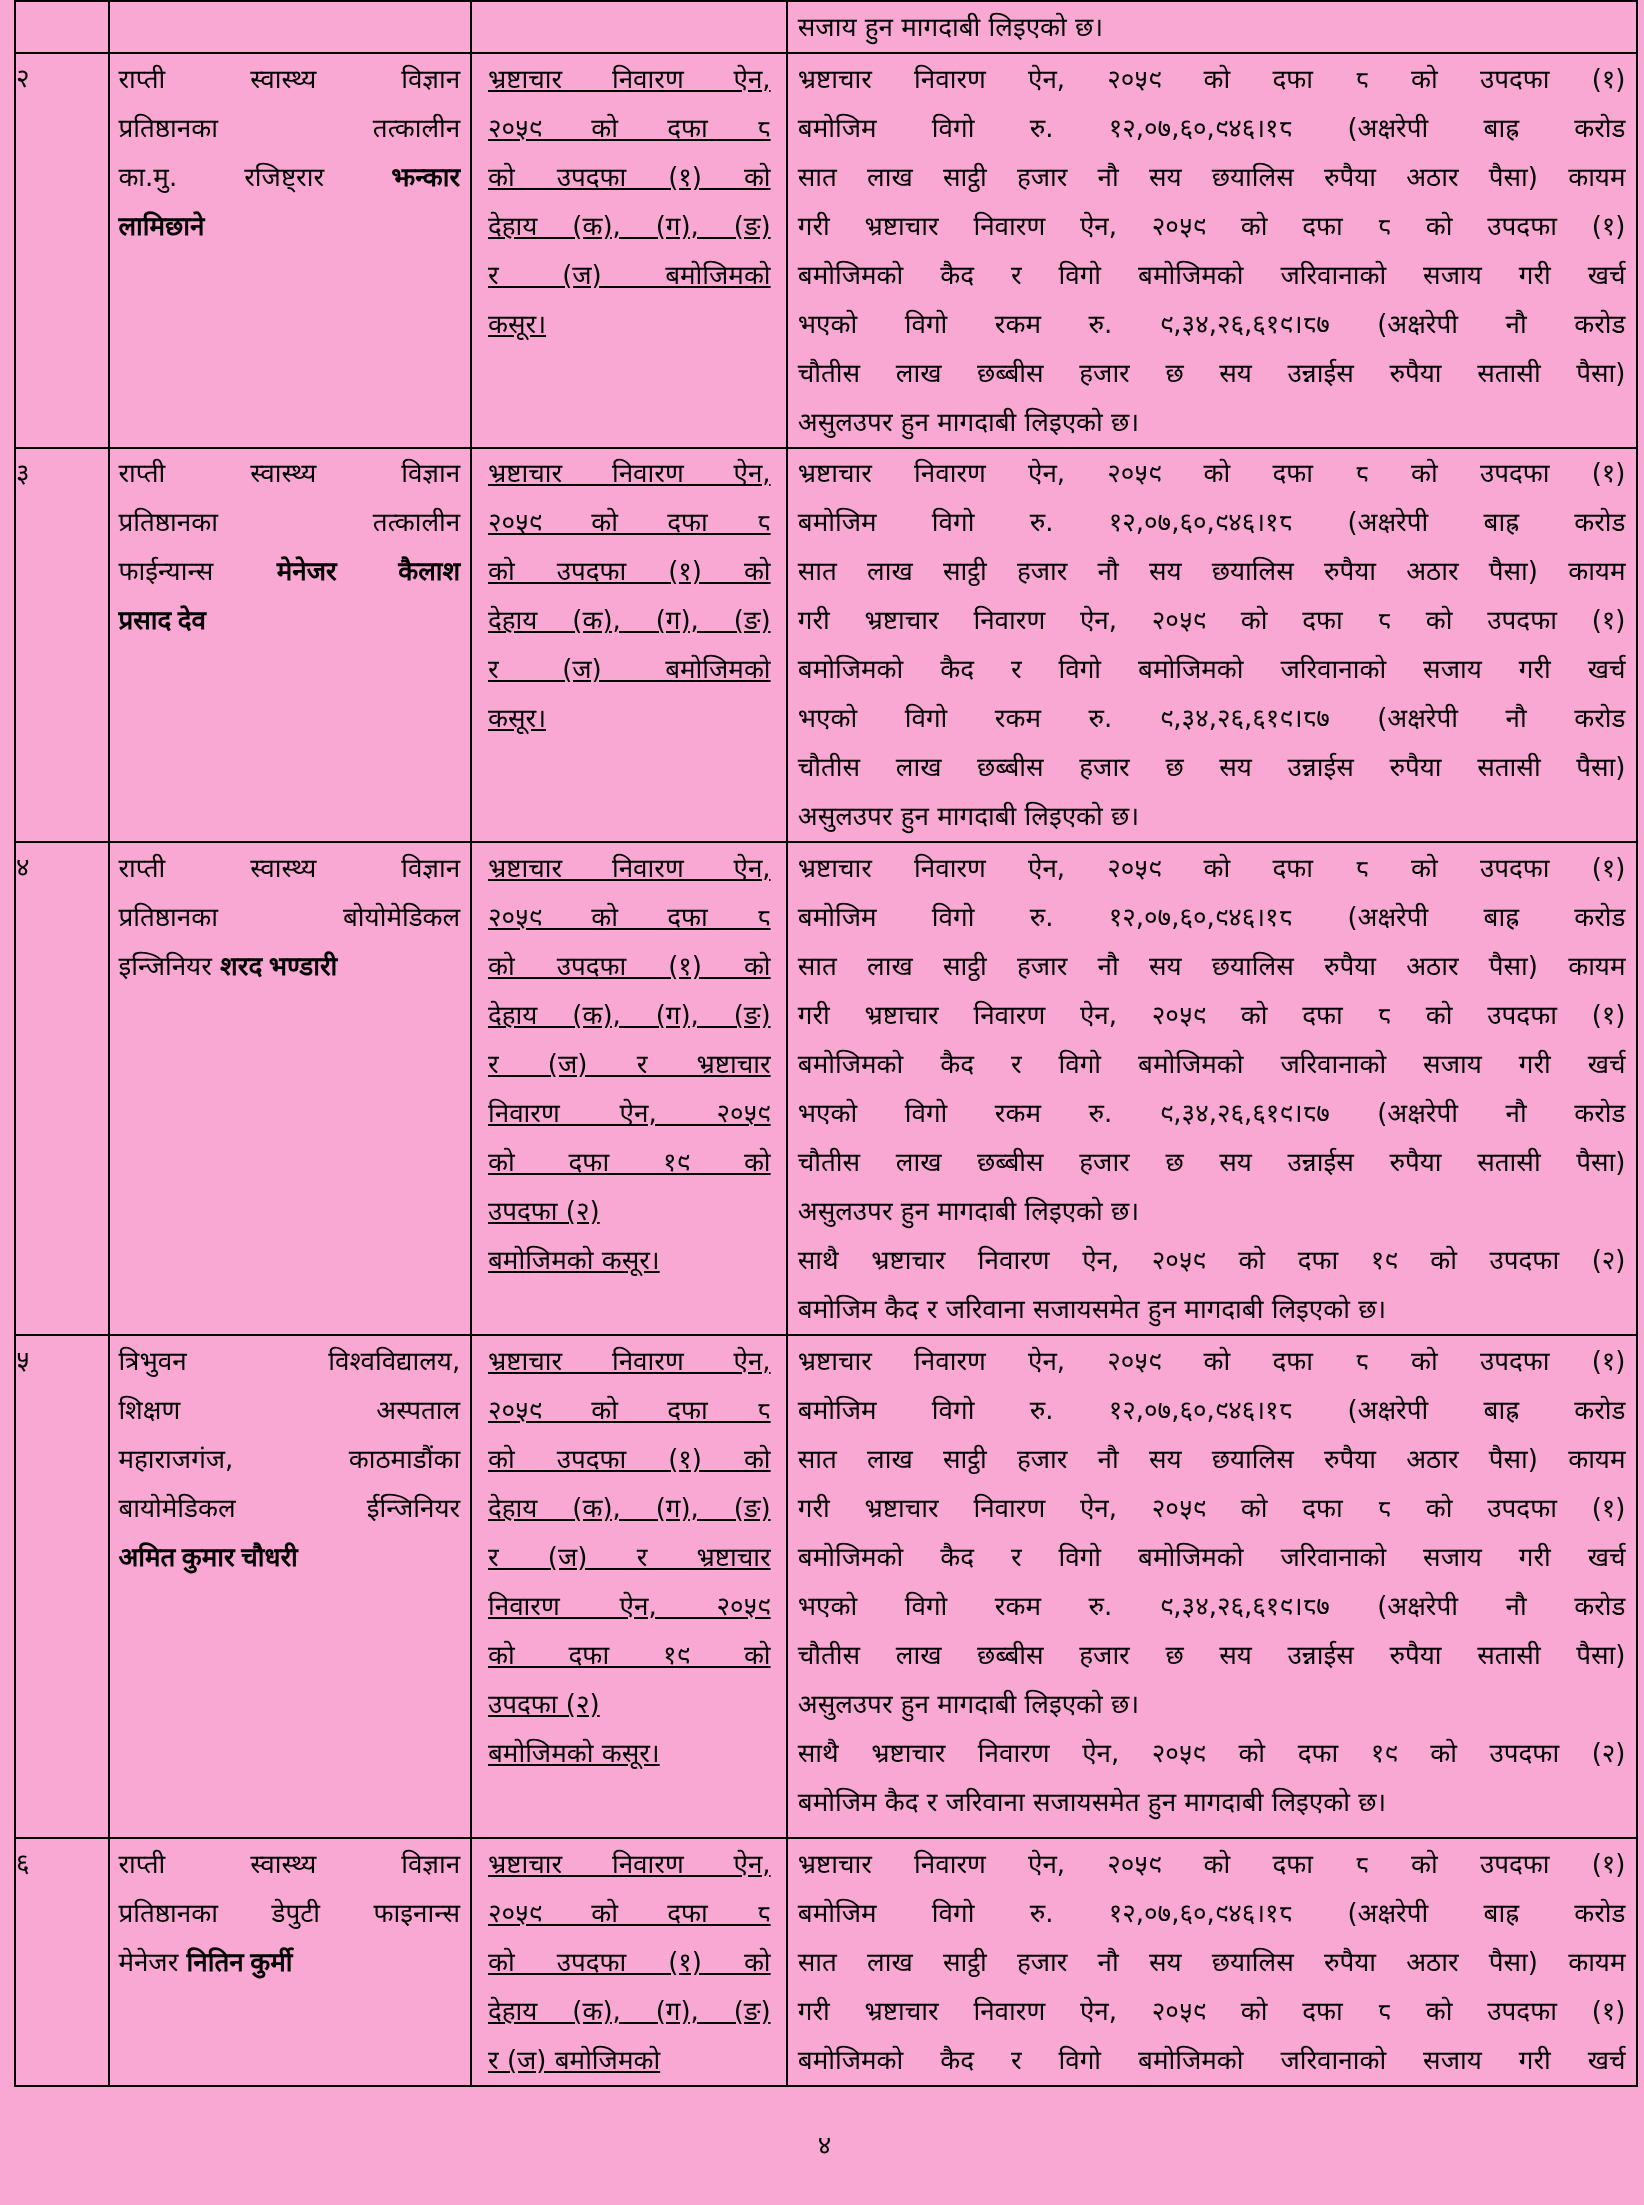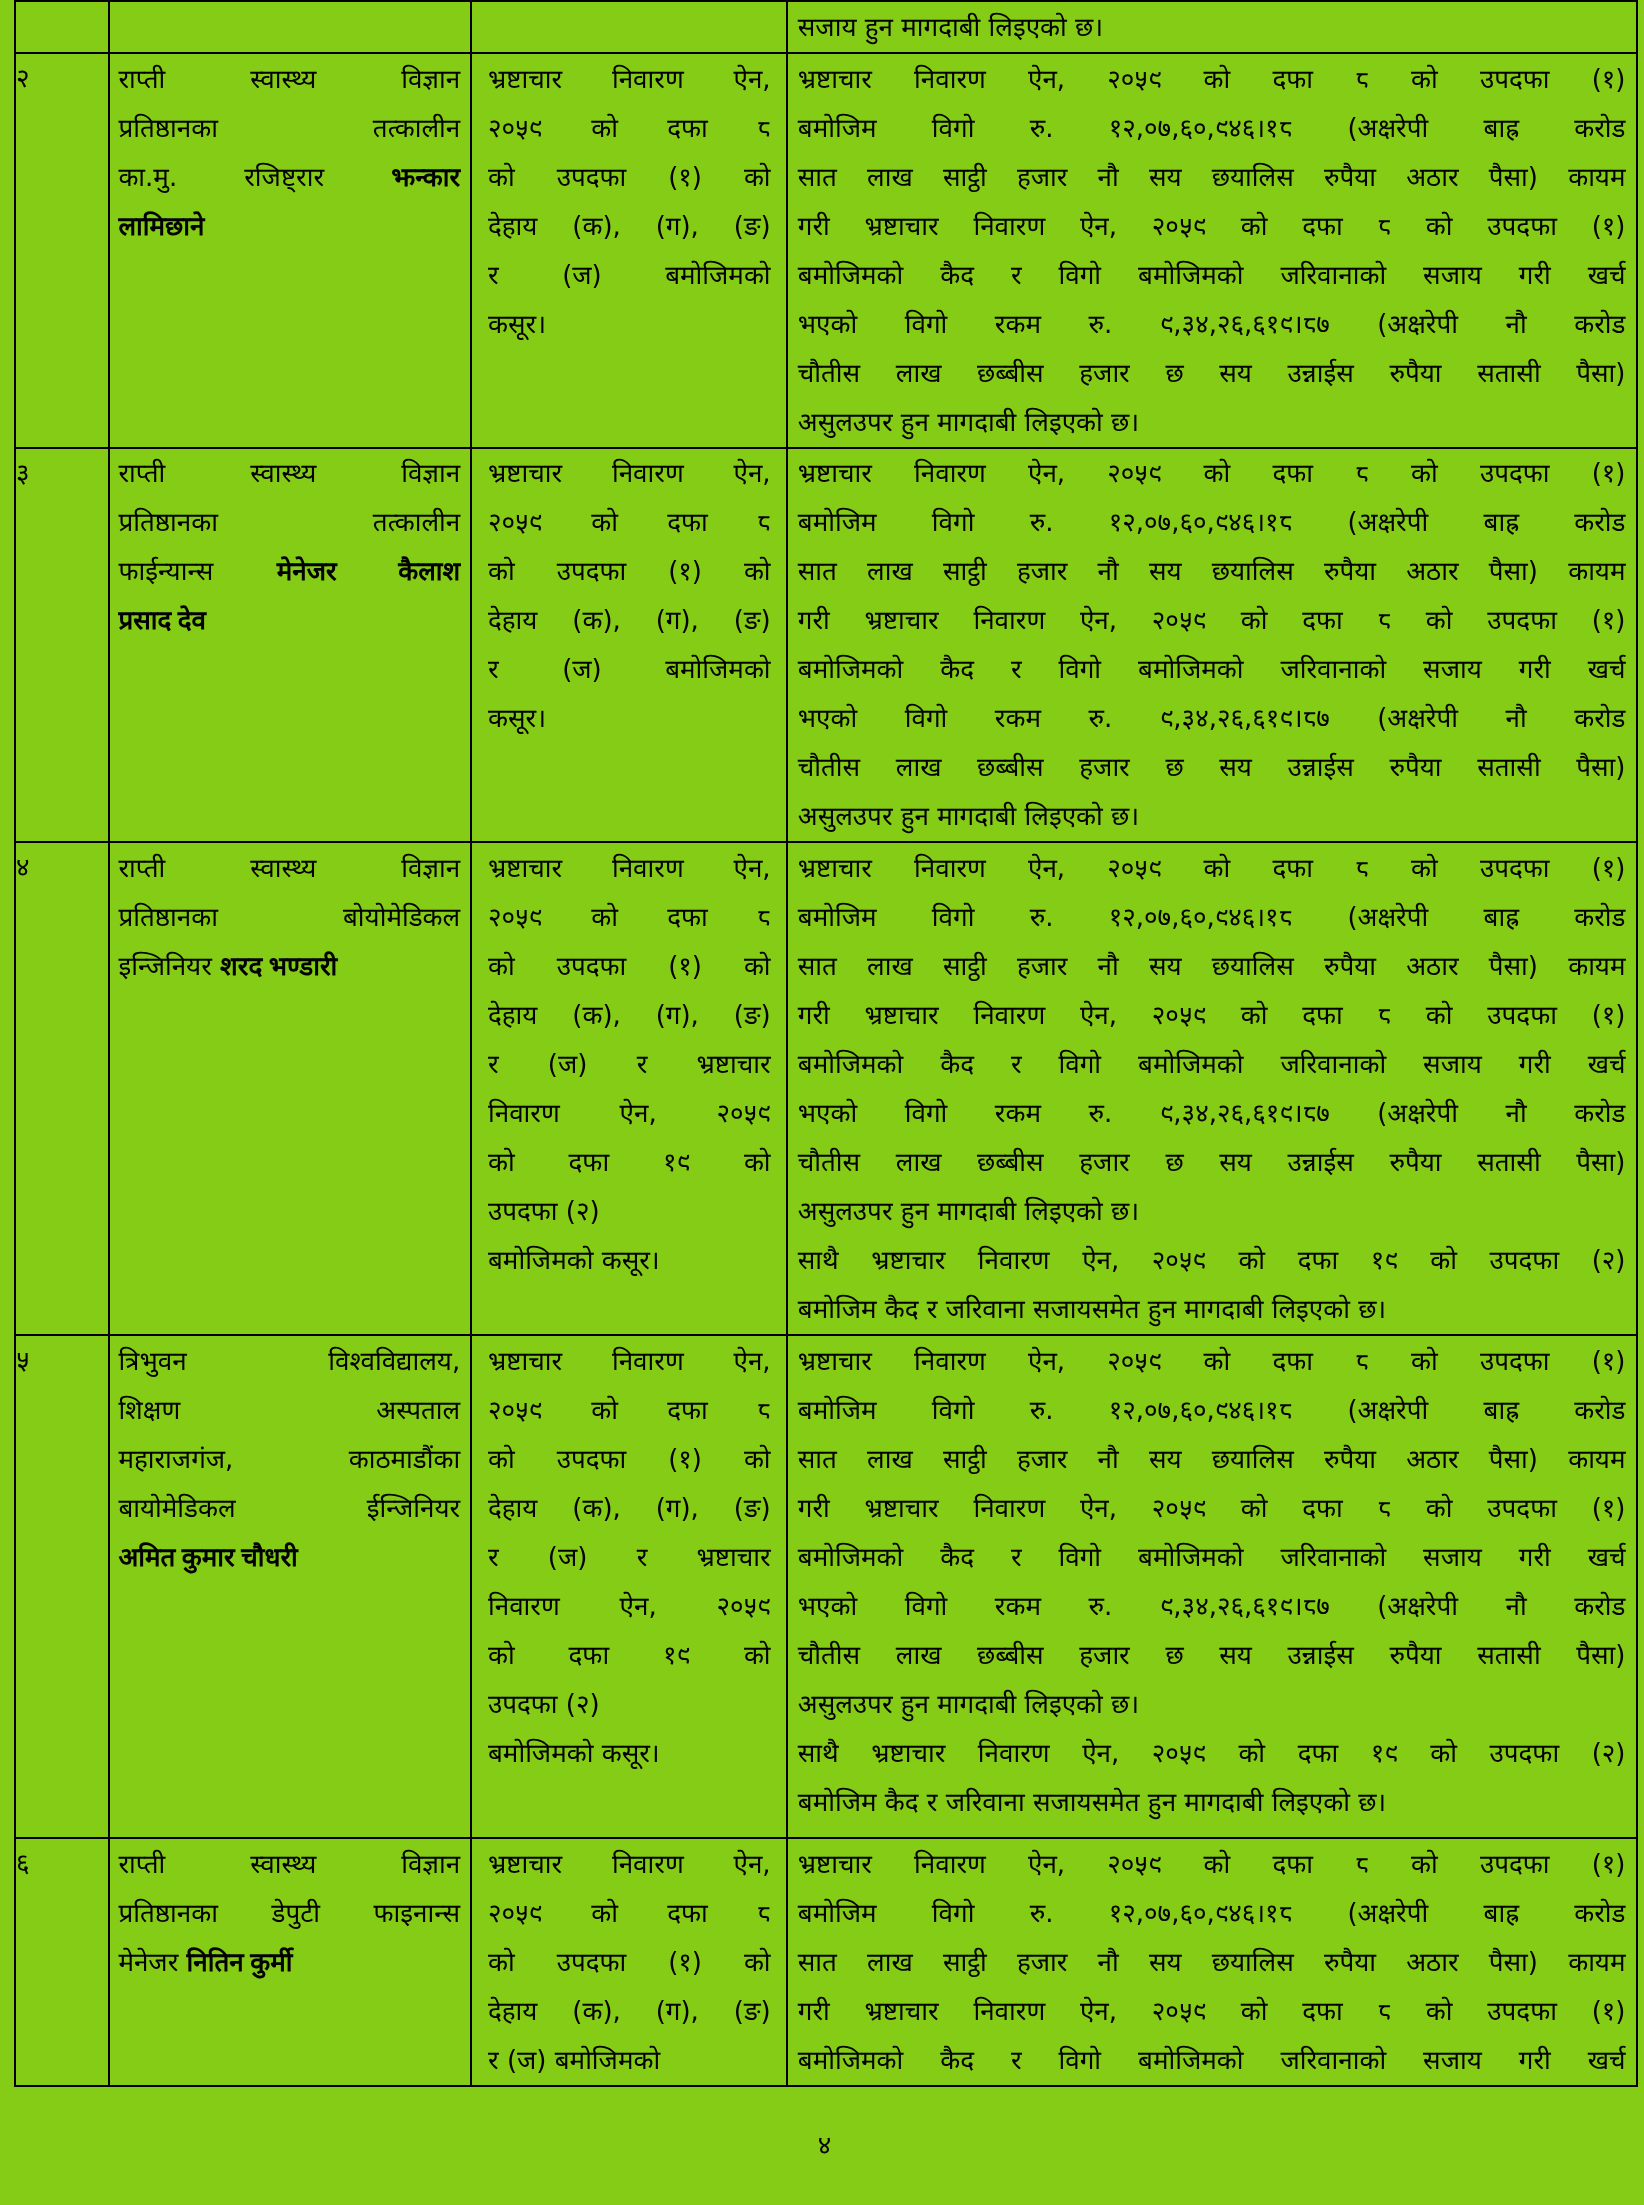--- a/index.html
+++ b/index.html
@@ -6,21 +6,21 @@
     margin: 0;
     padding: 0;
     background: #ffffff;
     color: #000000;
     font-family: "DejaVu Sans", sans-serif;
   }
   .page {
     position: relative;
     width: 1644px;
     height: 2205px;
-    background: #84cc16;
+    background: #f9a8d4;
     overflow: hidden;
   }
   table.doc-table {
     border-collapse: collapse;
     table-layout: fixed;
     margin-left: 14px;
     width: 1621px;
   }
   table.doc-table td {
     border: 2.1px solid #000000;
@@ -28,21 +28,21 @@
     padding: 0;
   }
   .serial {
     font-size: 26px;
     line-height: 49px;
     padding: 0 0 0 18px;
   }
   .cell-inner {
     padding: 0.7px 9.8px 0 8.4px;
   }
-  .cell-inner.charge { padding: 0.7px 15.4px 0 16px; }
+  .cell-inner.charge { padding: 0.7px 15.4px 0 16px; text-decoration: underline; }
   .cell-inner.claim  { padding: 0.7px 10.5px 0 9.8px; }
   .line {
     font-size: 26px;
     line-height: 49px;
     text-align: justify;
     text-align-last: justify;
   }
   .line.no-j {
     text-align: justify;
     text-align-last: left;

